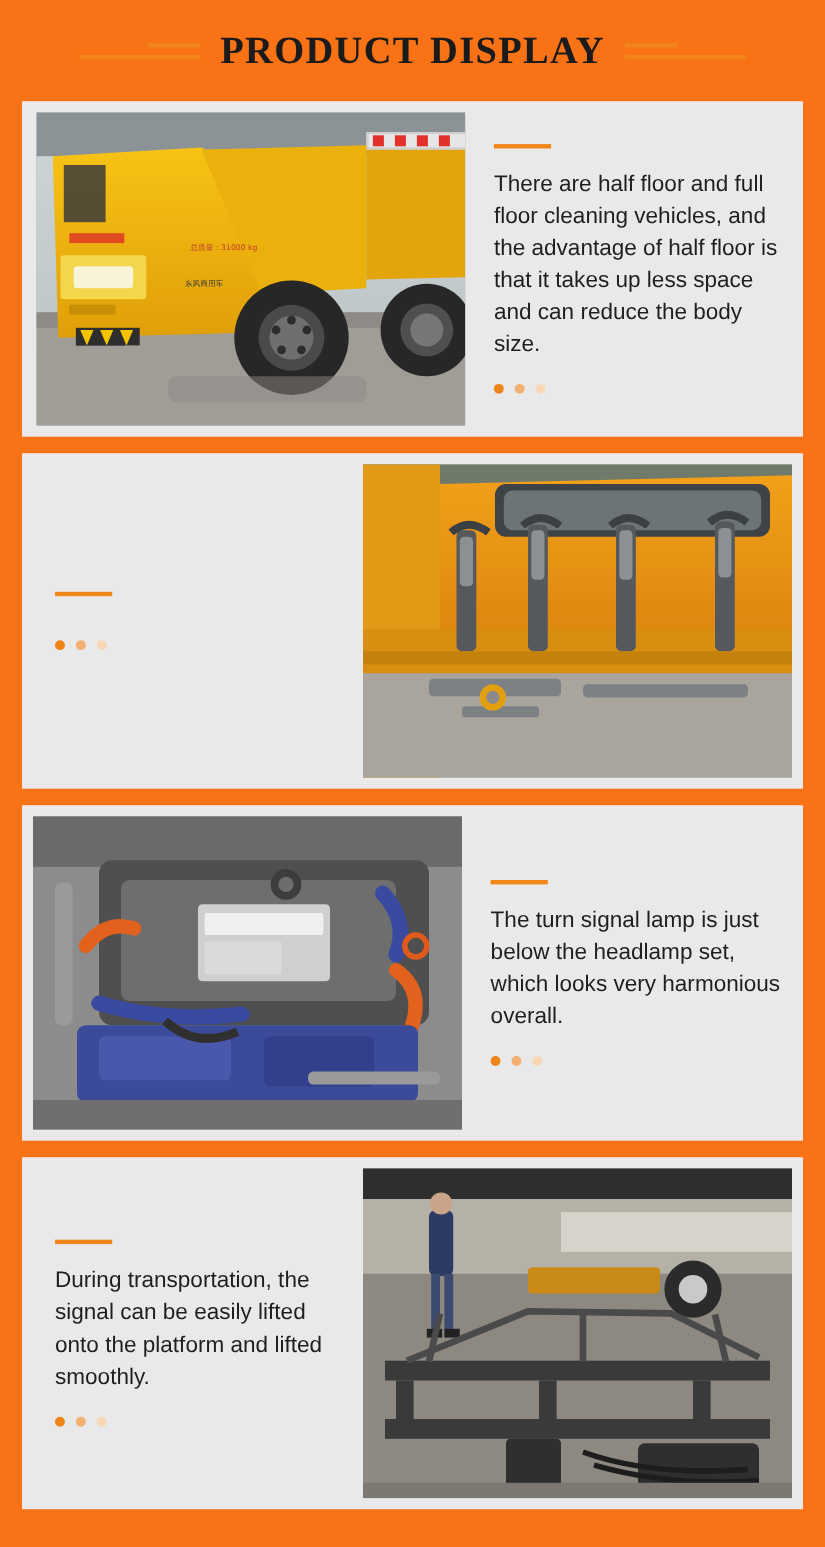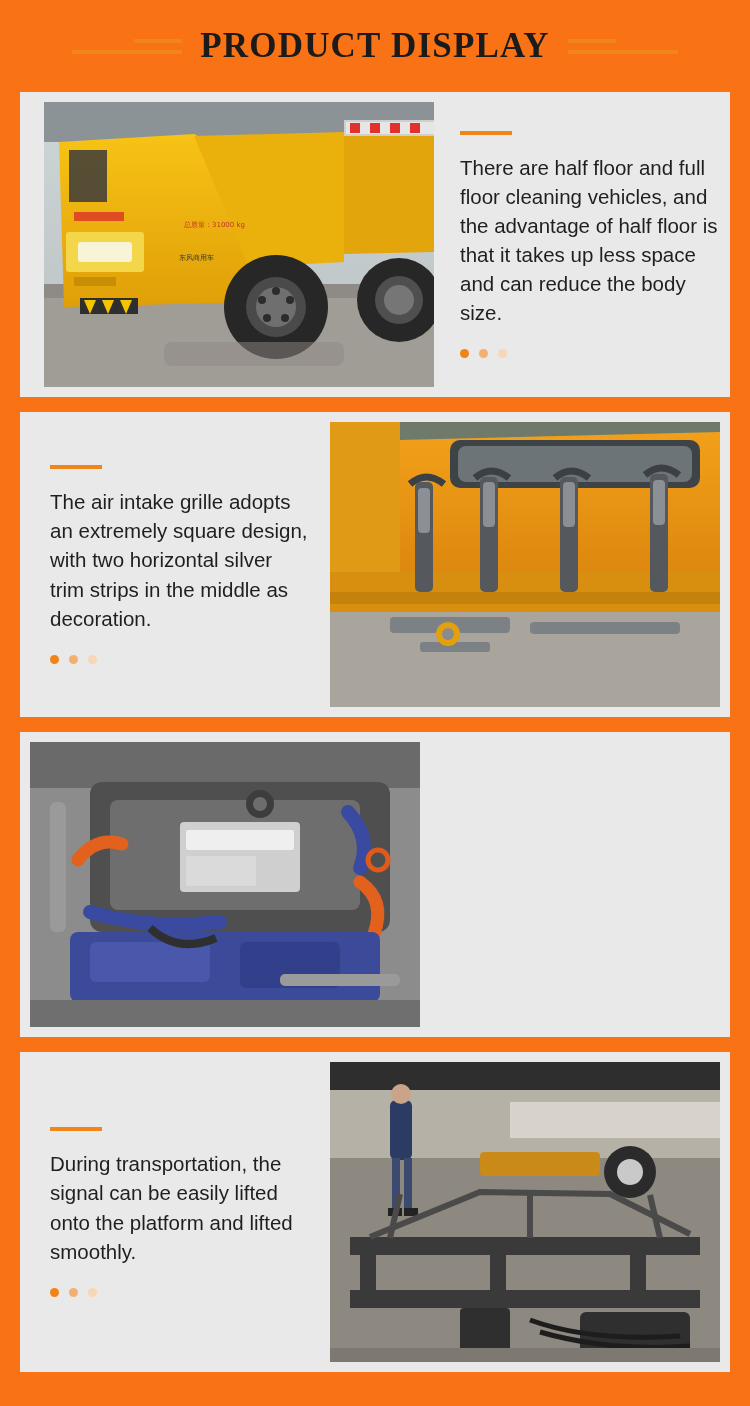--- a/index.html
+++ b/index.html
@@ -94,21 +94,21 @@
     gap: 10px;
     margin-top: 22px;
   }
   .dot { width: 9px; height: 9px; border-radius: 50%; }
   .dot.d1 { background: #ef8419; }
   .dot.d2 { background: #f3b071; }
   .dot.d3 { background: #f8d7b6; }
 
   
   .card-1 { height: 305px; }
-  .card-1 .photo { width: 390px; margin: 10px 0 10px 24px; height: 285px; text-align: center; }
+  .card-1 .photo { width: 390px; margin: 10px 0 10px 13px; height: 285px; text-align: center; }
   .card-2 { height: 305px; }
   .card-2 .photo { width: 390px; margin: 10px 10px 10px 0; height: 285px; }
   .card-3 { height: 305px; }
   .card-3 .photo { width: 390px; margin: 10px 0 10px 10px; height: 285px; }
   .card-4 { height: 320px; }
   .card-4 .photo { width: 390px; margin: 10px 10px 10px 0; height: 300px; }
 </style>
 </head>
 <body>
 
@@ -238,21 +238,20 @@
           <rect x="60" y="195" width="120" height="16" rx="4"></rect>
           <rect x="200" y="200" width="150" height="12" rx="4"></rect>
           <rect x="90" y="220" width="70" height="10" rx="3"></rect>
         </g>
         <circle cx="118" cy="212" r="12" fill="#e2a010"></circle>
         <circle cx="118" cy="212" r="6" fill="#8b8b8b"></circle>
       </svg>
     </div>
     <div class="copy">
       <div class="accent"></div>
-      <div class="text">The air intake grille adopts an extremely square design, with two horizontal silver trim strips in the middle as decoration.</div>
       <div class="dots">
         <span class="dot d1"></span>
         <span class="dot d2"></span>
         <span class="dot d3"></span>
       </div>
     </div>
   </div>
 
   <div class="card card-3 img-left">
     <div class="photo">
@@ -281,20 +280,29 @@
           <path d="M120 186 q28 26 66 10"></path>
         </g>
         <g fill="#9a9a9a">
           <rect x="250" y="232" width="120" height="12" rx="5"></rect>
           <rect x="20" y="60" width="16" height="130" rx="6"></rect>
         </g>
         <circle cx="348" cy="118" r="10" fill="none" stroke="#e05a1b" stroke-width="5"></circle>
         <rect x="0" y="258" width="390" height="27" fill="#6f6f6f"></rect>
       </svg>
     </div>
+    <div class="copy">
+      <div class="accent"></div>
+      <div class="text">The turn signal lamp is just below the headlamp set, which looks very harmonious overall.</div>
+      <div class="dots">
+        <span class="dot d1"></span>
+        <span class="dot d2"></span>
+        <span class="dot d3"></span>
+      </div>
+    </div>
   </div>
 
   <div class="card card-4 img-right">
     <div class="photo">
       <svg class="shot" viewBox="0 0 390 300" preserveAspectRatio="none">
         <rect width="390" height="300" fill="#9b968e"></rect>
         <rect y="0" width="390" height="30" fill="#2e2e2e"></rect>
         <rect y="28" width="390" height="70" fill="#b6b1a7"></rect>
         <rect y="96" width="390" height="204" fill="#8d8880"></rect>
         <rect x="180" y="40" width="210" height="36" fill="#d7d3cb"></rect>

